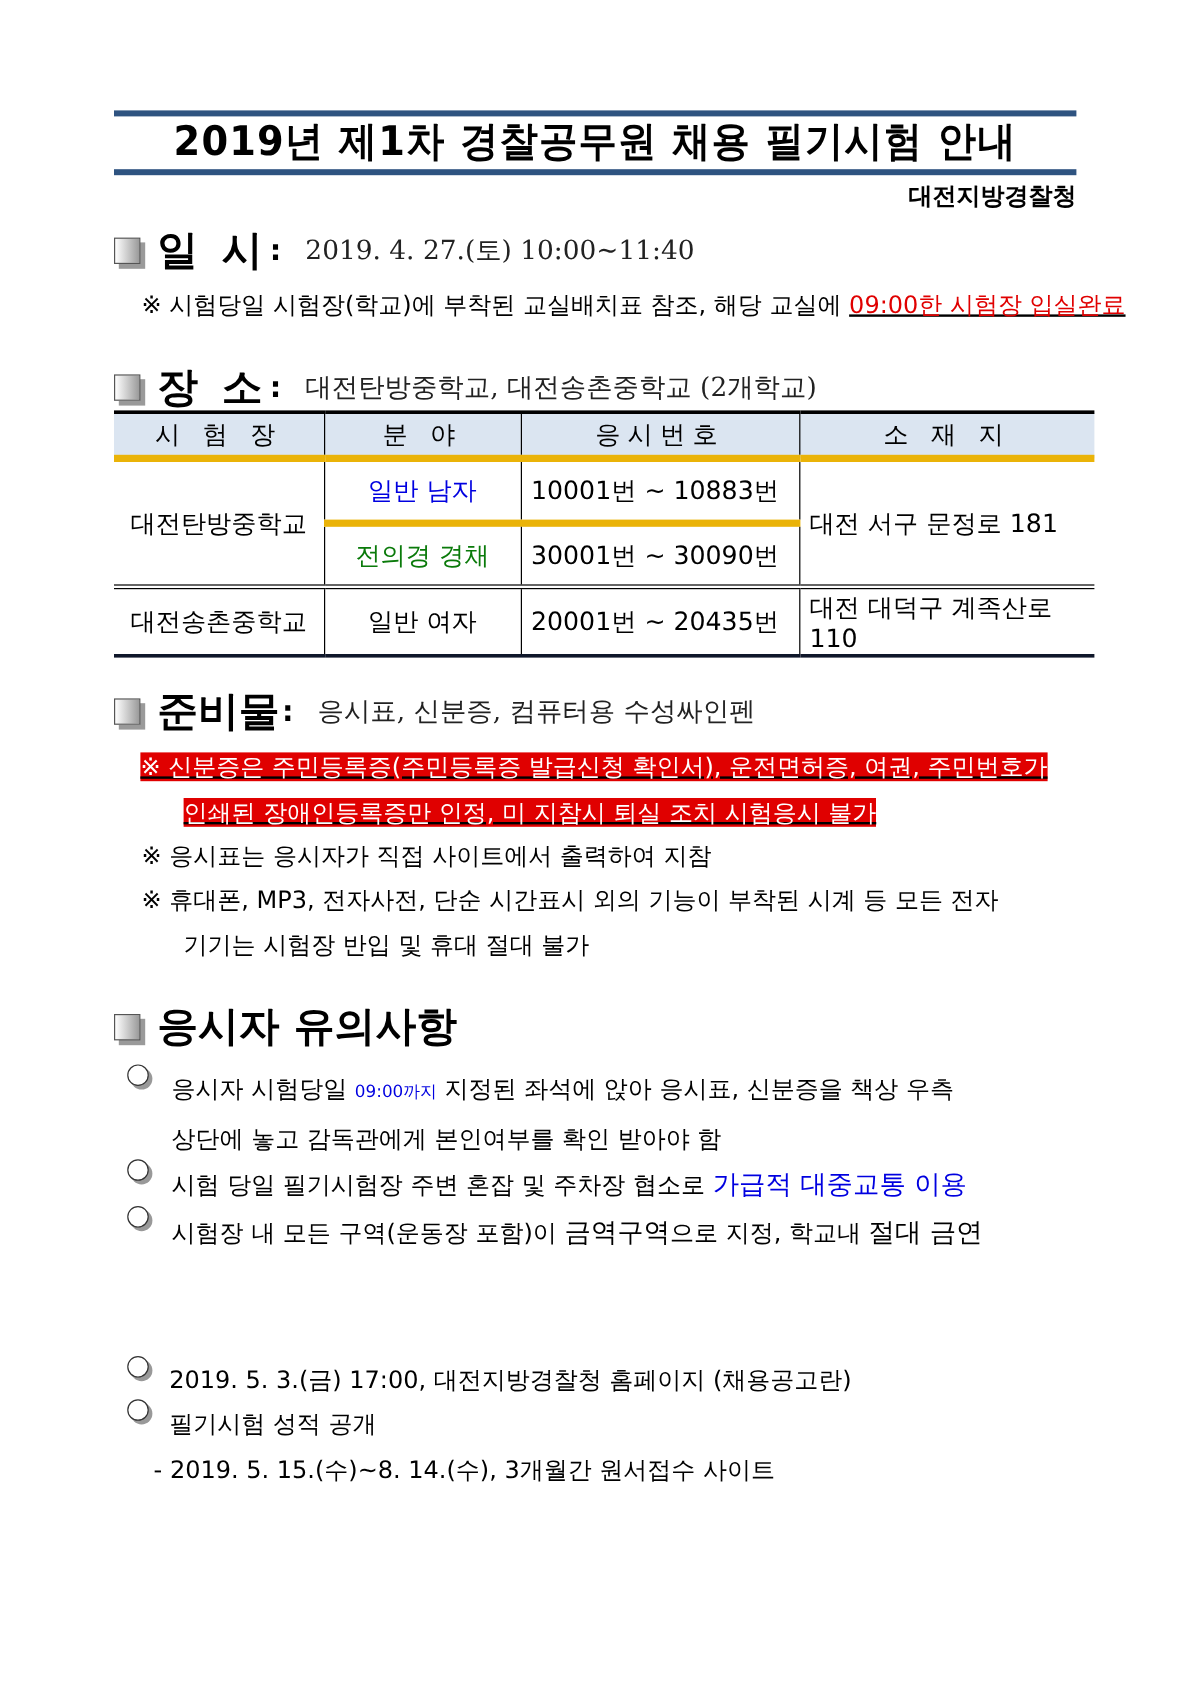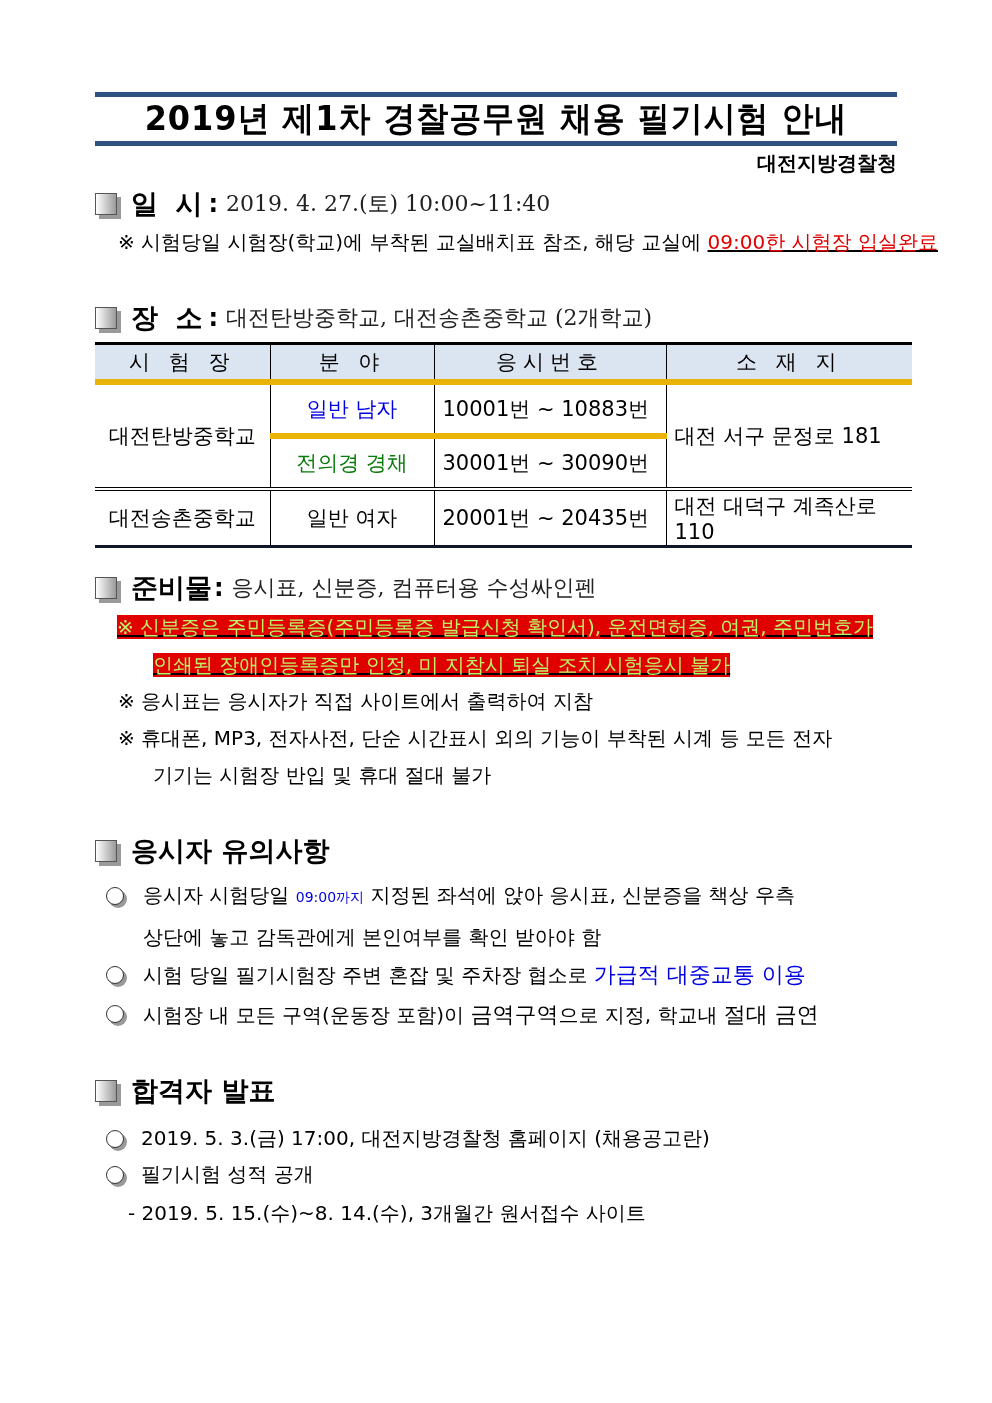--- a/index.html
+++ b/index.html
@@ -14,32 +14,32 @@
                text-align: center; font-size: 34px; font-weight: bold; line-height: 44px;
                letter-spacing: 1px; transform: scaleX(0.94); transform-origin: center; }
   .org-name { position: absolute; right: 95px; top: 150px; font-size: 20px; font-weight: bold; text-align: right; }
 
   .sq-icon { position: absolute; width: 20px; height: 20px; border: 1px solid #555;
              background: linear-gradient(to right, #ffffff, #9a9a9a);
              box-shadow: 4px 4px 0 #9a9a9a; }
 
   .section-head { position: absolute; left: 95px; display: flex; align-items: center; }
   .section-head .sq-icon { position: relative; margin-right: 14px; }
-  .sh-label { font-size: 27px; font-weight: bold; letter-spacing: 4px; }
+  .sh-label { font-size: 34px; font-weight: bold; letter-spacing: 4px; }
   .sh-label.tight { letter-spacing: 0; }
   .sh-colon { font-size: 24px; font-weight: bold; margin: 0 8px 0 2px; }
-  .sh-value { font-family: "DejaVu Serif", "Liberation Serif", serif; font-size: 22px; color: #222; }
+  .sh-value { font-family: "DejaVu Serif", "Liberation Serif", serif; font-size: 22px; color: #222; margin-left: 12px; }
 
-  .line { position: absolute; font-size: 20px; white-space: nowrap; }
+  .line { position: absolute; font-size: 20px; white-space: nowrap; margin-top: 12px; }
   .red { color: #000000; }
   .blue { color: #0000e0; }
   .green { color: #0a7a0a; }
   .underline-red { color: #e00000; text-decoration: underline; text-decoration-color: #000; }
 
-  .hl-red { background: #e00000; color: #bef264; text-decoration: underline; text-decoration-color: #000; }
+  .hl-red { background: #e00000; color: #ffffff; text-decoration: underline; text-decoration-color: #000; }
 
   table.exam { position: absolute; left: 95px; top: 342px; width: 817px; border-collapse: collapse;
                font-size: 21px; }
   table.exam th { background: #dbe5f1; font-weight: normal; height: 32px;
                   border-top: 3px solid #000; border-bottom: 4px double #000;
                   border-left: 1px solid #000; letter-spacing: 6px; }
   table.exam th:first-child, table.exam td.first { border-left: none; }
   table.exam td { border-left: 1px solid #000; border-top: 6px solid #eab308; height: 46px; text-align: center; }
   table.exam td.left { text-align: left; padding-left: 8px; }
   table.exam tr.sep td { border-top: 4px double #000; }
@@ -140,24 +140,20 @@
   <span class="bullet-circle" style="left:106px; top:966px;"></span>
   <div class="line" style="left:143px; top:960px;">
     <span>시험 당일 필기시험장 주변 혼잡 및 주차장 협소로 </span><span class="blue" style="font-size:22px;">가급적 대중교통 이용</span>
   </div>
 
   <span class="bullet-circle" style="left:106px; top:1005px;"></span>
   <div class="line" style="left:143px; top:1000px;">
     <span>시험장 내 모든 구역(운동장 포함)이 </span><span class="red" style="font-size:22px;">금역구역</span><span>으로 지정, 학교내 </span><span class="red" style="font-size:22px;">절대 금연</span>
   </div>
 
-  <div class="section-head" style="top:1073px;">
-    <span class="sq-icon"></span>
-    <span class="sh-label tight">합격자 발표</span>
-  </div>
 
   <span class="bullet-circle" style="left:106px; top:1130px;"></span>
   <div class="line" style="left:141px; top:1125px;">2019. 5. 3.(금) 17:00, 대전지방경찰청 홈페이지 (채용공고란)</div>
   <span class="bullet-circle" style="left:106px; top:1166px;"></span>
   <div class="line" style="left:141px; top:1161px;">필기시험 성적 공개</div>
   <div class="line" style="left:128px; top:1200px;">- 2019. 5. 15.(수)~8. 14.(수), 3개월간 원서접수 사이트</div>
 
 </div>
 
 </body></html>

